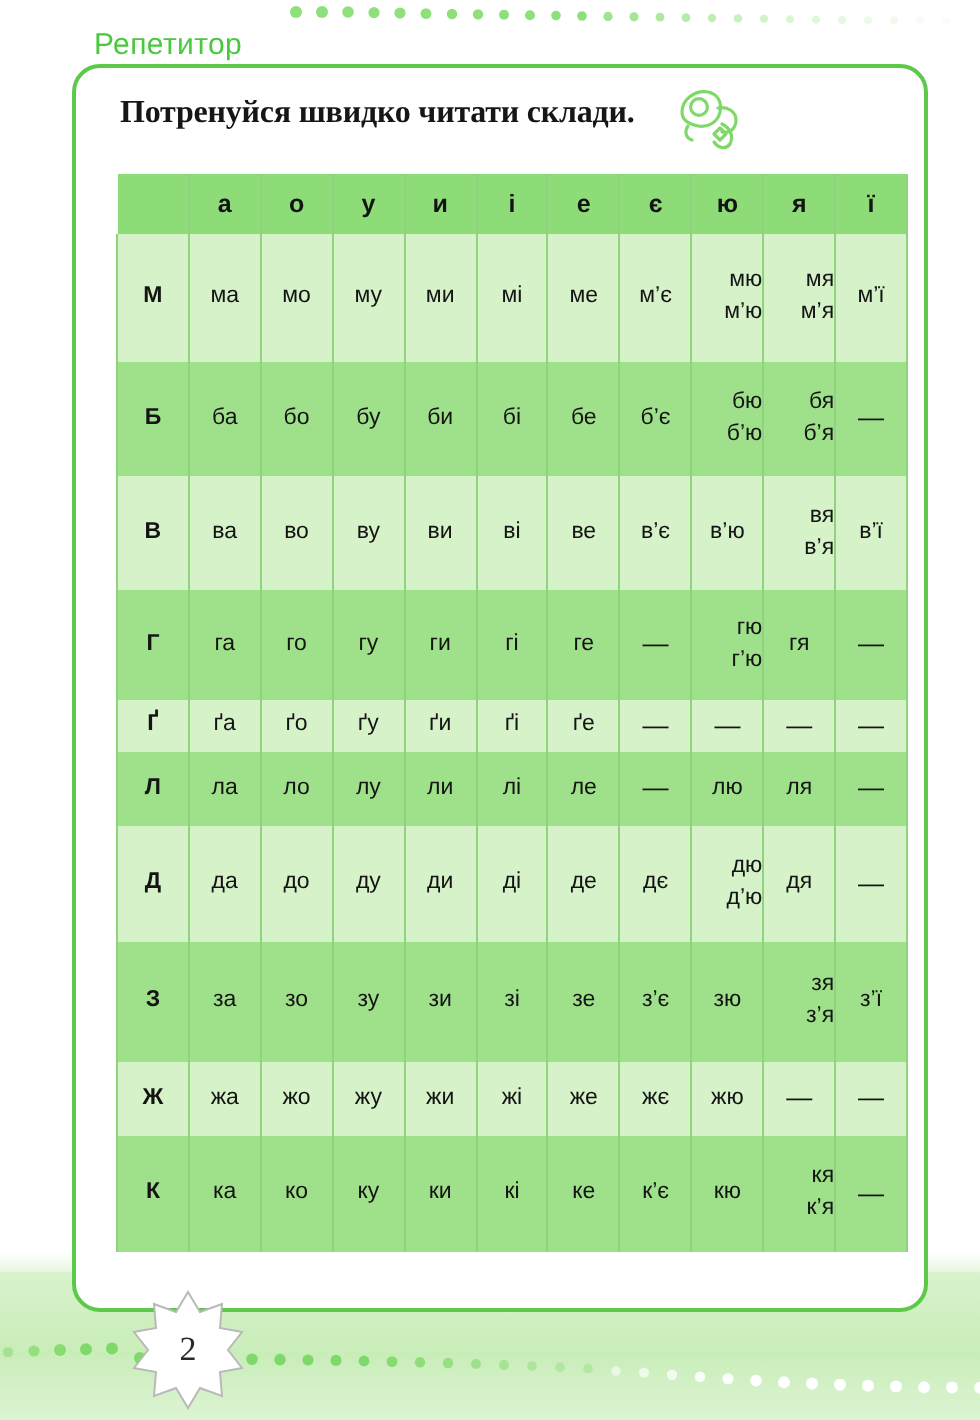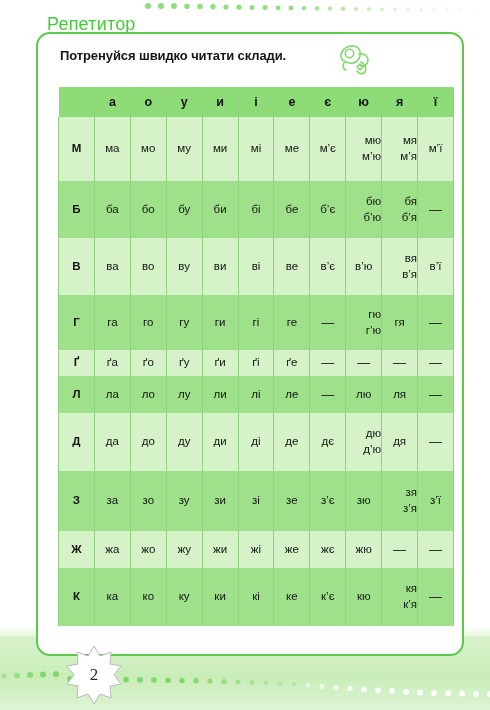--- a/index.html
+++ b/index.html
@@ -42,36 +42,37 @@
   }
   .footer-band-top-fade {
     position:absolute; left:0; top:626px;
     width:490px; height:16px;
     background:linear-gradient(180deg, rgba(216,242,204,0) 0%, rgba(216,242,204,1) 100%);
   }
 
   
   .kicker {
     position:absolute; left:47px; top:14px;
-    font-size:18px; color:#49c93d; letter-spacing:0.2px;
+    font-size:15px; color:#49c93d; letter-spacing:0.2px;
   }
 
   
   .card {
     position:absolute; left:36px; top:32px;
     width:428px; height:624px;
     background:#ffffff;
     border:2px solid #5cc94b;
     border-radius:14px;
   }
 
   .card-title {
     position:absolute; left:22px; top:14px;
-    font-size:13px; font-weight:bold; color:#161616;
+    font-size:16px; font-weight:bold; color:#161616;
     letter-spacing:-0.1px;
+    font-family:Liberation Serif, serif;
   }
 
   .rocket-icon { position:absolute; left:297px; top:8px; }
 
   
   .watermark {
     position:absolute; left:40px; top:300px;
     width:360px;
     font-size:46px; font-weight:bold;
     color:rgba(150,190,140,0.22);

